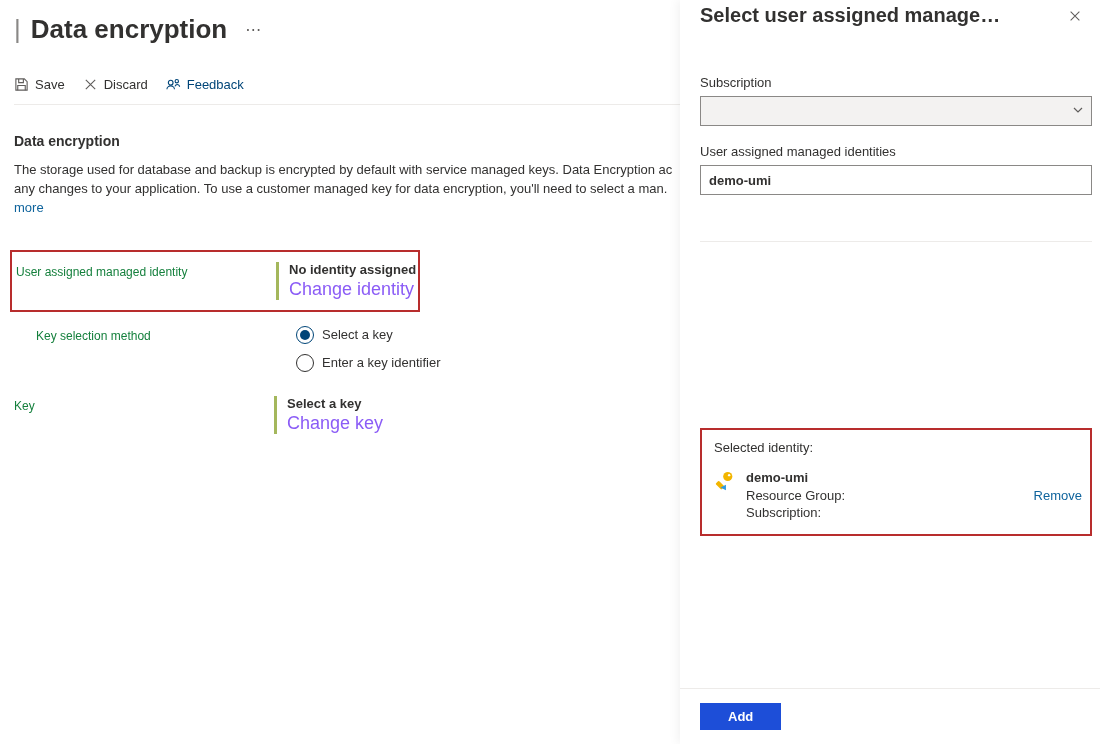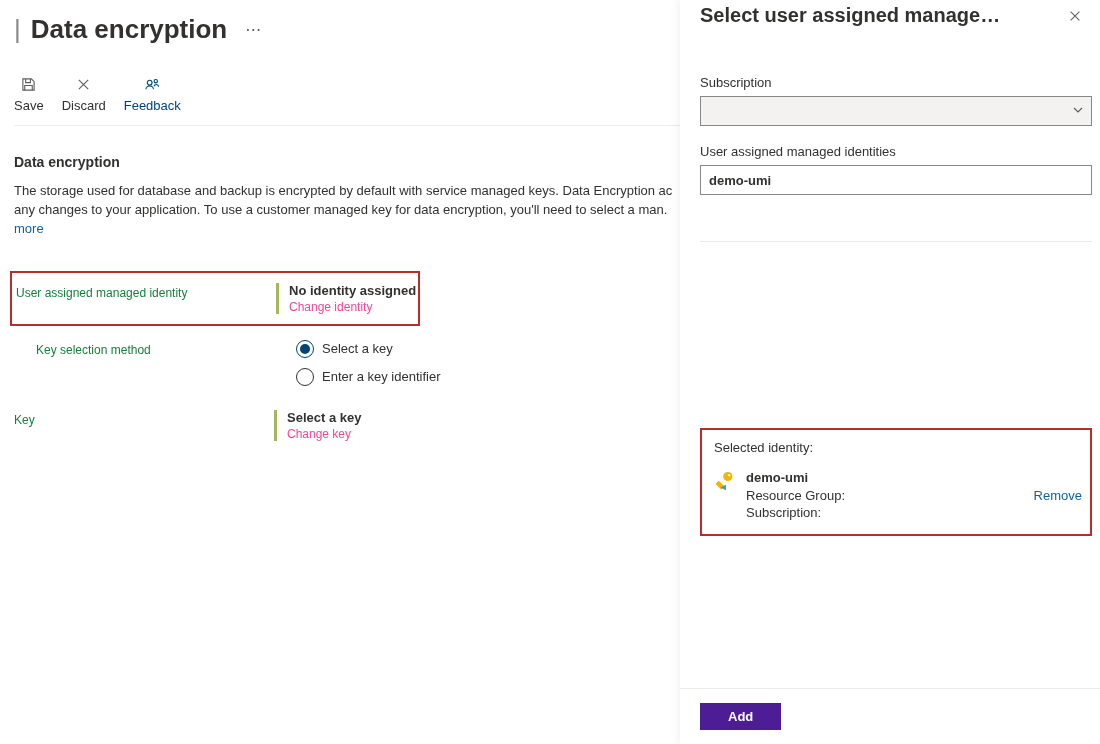--- a/index.html
+++ b/index.html
@@ -52,21 +52,20 @@
     padding-bottom: 12px;
     border-bottom: 1px solid #edebe9;
   }
   .toolbar-item {
     display: flex;
     align-items: center;
     gap: 6px;
     font-size: 13px;
     color: #323130;
     cursor: pointer;
-    flex-direction: column;
   }
   .toolbar-item.feedback { color: #004578; }
   .toolbar-item svg { width: 15px; height: 15px; }
 
   .section-heading {
     font-weight: 600;
     font-size: 14px;
     margin-top: 28px;
   }
   .description {
@@ -88,21 +87,21 @@
     padding-top: 3px;
     font-size: 12px;
     color: #15803d;
   }
   .value-col {
     border-left: 3px solid #8a8886;
     padding-left: 10px;
   }
   .value-col.accent { border-left-color: #a4b75c; }
   .value-strong { font-weight: 700; font-size: 13px; }
-  .value-link { color: #ec4899; font-size: 12px; cursor: pointer; margin-top: 2px; }
+  .value-link { color: #8b5cf6; font-size: 18px; cursor: pointer; margin-top: 2px; }
 
   .highlight-box {
     border: 2px solid #b82d2d;
     padding: 10px 0 10px 0;
     margin-left: -4px;
     margin-right: 260px;
   }
   .highlight-box .form-row { margin-bottom: 0; padding-left: 4px; }
 
   
@@ -210,21 +209,21 @@
     font-size: 13px;
     cursor: pointer;
     align-self: center;
   }
 
   .panel-footer {
     border-top: 1px solid #edebe9;
     padding: 14px 0 14px 20px;
   }
   .add-btn {
-    background: #4c1d95;
+    background: #1d4ed8;
     color: #ffffff;
     border: none;
     padding: 6px 28px;
     font-size: 13px;
     font-weight: 600;
     cursor: pointer;
   }
 
   svg { display: block; }
 </style>

